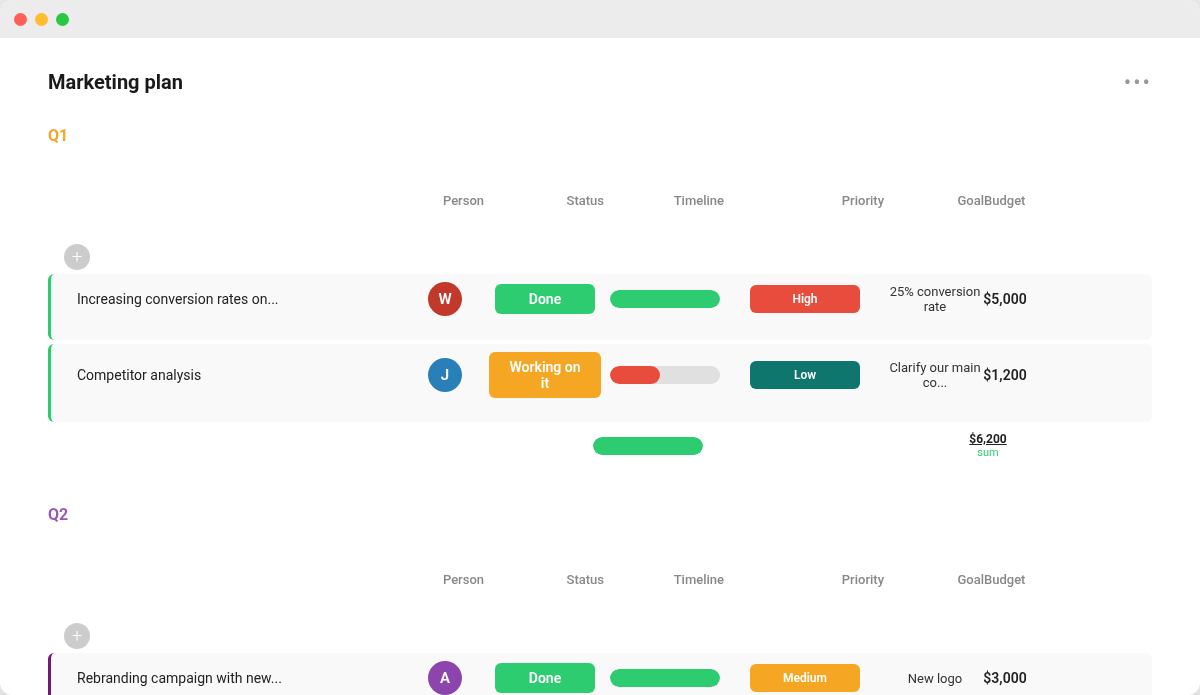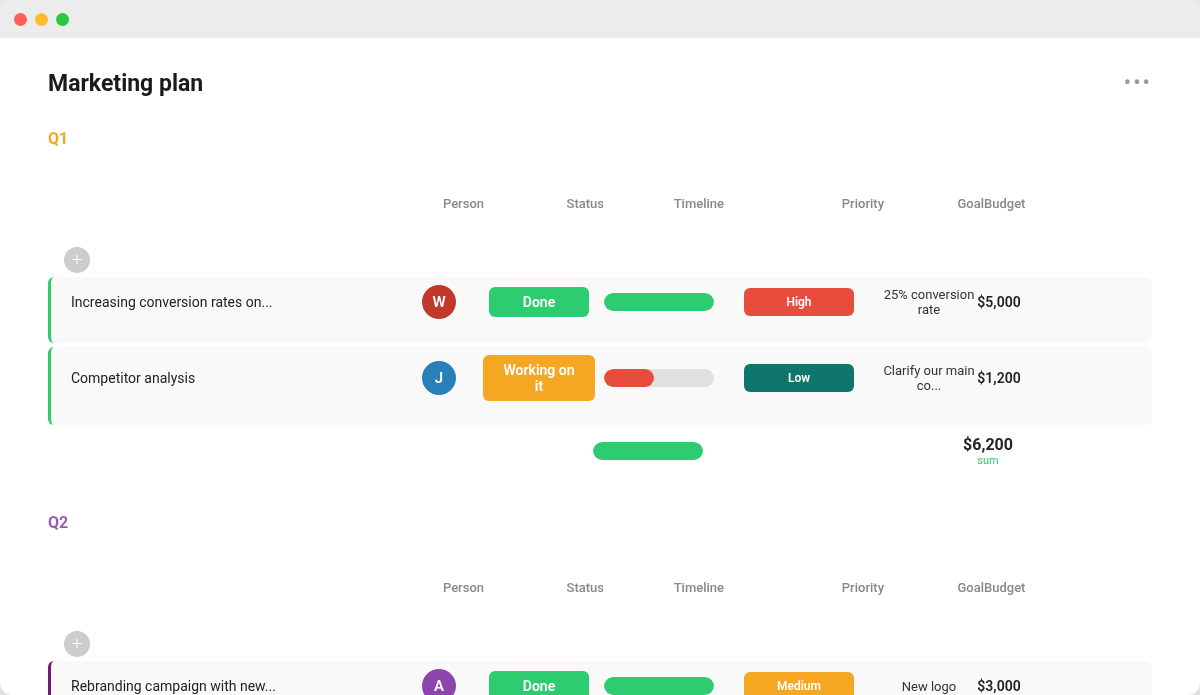--- a/index.html
+++ b/index.html
@@ -37,21 +37,21 @@
     }
     .dot-red { background: #ff5f57; }
     .dot-yellow { background: #febc2e; }
     .dot-green { background: #28c840; }
     .content {
       flex: 1;
       overflow-y: auto;
       padding: 32px 48px 32px 48px;
     }
     .page-title {
-      font-size: 23px;
+      font-size: 20px;
       font-weight: 700;
       color: #1a1a1a;
       margin-bottom: 32px;
     }
     .more-btn {
       position: absolute;
       right: 48px;
       top: 72px;
       color: #999;
       font-size: 22px;
@@ -78,21 +78,21 @@
       color: #888;
       font-weight: 500;
       align-items: center;
     }
     .table-header .col { text-align: right; margin-top: 36px; }
     .table-header .col-name { text-align: left; }
     .row-item {
       display: grid;
       grid-template-columns: 340px 80px 120px 120px 160px 100px 40px;
       align-items: center;
-      padding: 0 0 0 8px;
+      padding: 0 0 0 14px;
       min-height: 48px;
       background: #f9f9f9;
       border-radius: 6px;
       margin-bottom: 4px;
       border-left: 3px solid transparent;
     }
     .row-item.green-border { border-left: 3px solid #2ecc71; }
     .row-item.purple-border { border-left: 3px solid #701a75; }
     .cell {
       display: flex;
@@ -178,23 +178,24 @@
       margin-top: 2px;
     }
     .sum-cell {
       display: flex;
       flex-direction: column;
       align-items: center;
       justify-content: center;
       padding: 4px;
     }
     .sum-value {
-      font-size: 16px;
+      font-size: 12px;
       font-weight: 700;
       color: #222;
+      text-decoration: underline;
     }
     .sum-label {
       font-size: 11px;
       color: #2ecc71;
     }
     .sum-timeline {
       display: flex;
       align-items: center;
       justify-content: center;
     }

